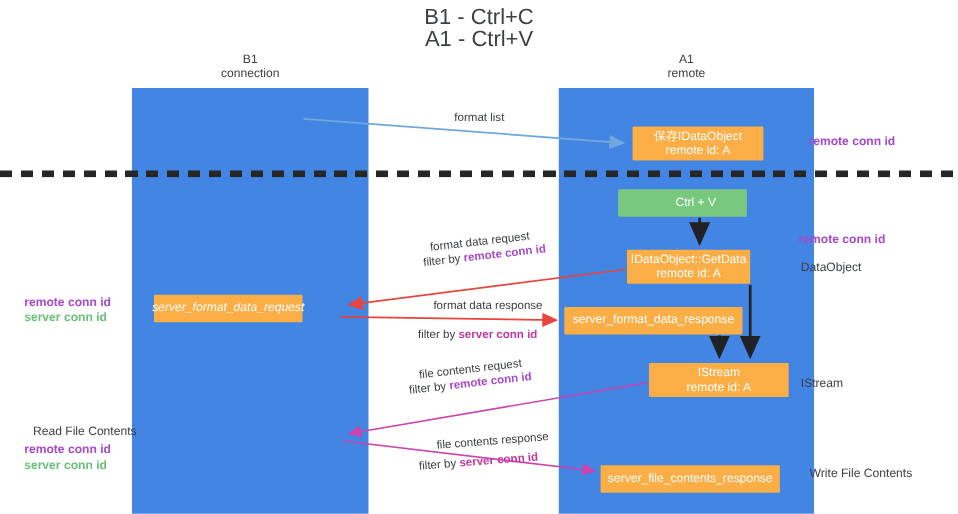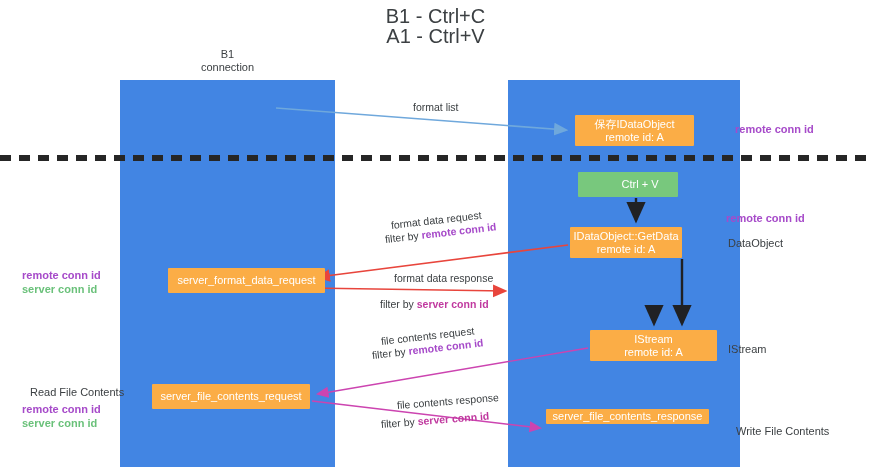--- a/index.html
+++ b/index.html
@@ -29,27 +29,27 @@
     position:absolute;box-sizing:border-box;display:flex;
     align-items:center;justify-content:center;text-align:center;
     color:#fff;font-size:11px;line-height:13px;white-space:pre-line;
     border-radius:1px;padding:2px 4px;
   }
   .node.green{background:#78c87d;}
   .node.orange{background:#fbad46;}
   
   #n-ctrlc{left:159px;top:95px;width:116px;height:26px;}
   #n-idataobject{left:575px;top:115px;width:119px;height:31px;}
-  #n-ctrlv{left:578px;top:172px;width:100px;height:25px;padding-left:28px;}
+  #n-ctrlv{left:562px;top:172px;width:117px;height:25px;padding-left:28px;}
   #n-getdata{left:570px;top:227px;width:112px;height:31px;}
-  #n-sfdreq{left:168px;top:268px;width:157px;height:25px;}
+  #n-sfdreq{left:140px;top:268px;width:135px;height:25px;font-style:italic;}
   #n-sfdresp{left:513px;top:279px;width:162px;height:25px;}
   #n-istream{left:590px;top:330px;width:127px;height:31px;}
   #n-sfcreq{left:152px;top:384px;width:158px;height:25px;}
-  #n-sfcresp{left:546px;top:409px;width:163px;height:15px;}
+  #n-sfcresp{left:546px;top:423px;width:163px;height:25px;}
   
   #dashline{
     position:absolute;left:0;top:155px;width:871px;height:6px;
     background-image:repeating-linear-gradient(to right,#262626 0 11px,transparent 11px 19px);
   }
   
   .ann{position:absolute;font-size:11px;line-height:14px;}
   .ann .remote{color:#a64ac9;font-weight:bold;}
   .ann .server{color:#6ac17a;font-weight:bold;}
   .ann .plain{color:#3c4043;}
@@ -85,20 +85,22 @@
 
 <div id="stage">
 
   <div class="lane lane-b1"></div>
   <div class="lane lane-a1"></div>
 
   <div class="title">B1 - Ctrl+C
 A1 - Ctrl+V</div>
   <div class="lane-head b1">B1
 connection</div>
+  <div class="lane-head a1">A1
+remote</div>
 
   <svg id="wires" viewBox="0 0 871 467">
     <defs>
       <marker id="ah-blue" markerWidth="9" markerHeight="9" refX="7.5" refY="4" orient="auto">
         <path d="M0,0 L9,4 L0,8 z" fill="#6fa8dc"></path>
       </marker>
       <marker id="ah-red" markerWidth="9" markerHeight="9" refX="7.5" refY="4" orient="auto">
         <path d="M0,0 L9,4 L0,8 z" fill="#e8453c"></path>
       </marker>
       <marker id="ah-mag" markerWidth="9" markerHeight="9" refX="7.5" refY="4" orient="auto">
@@ -125,23 +127,23 @@
 
     <path d="M312,401 L540,428" stroke="#cc44b0" stroke-width="1.4" fill="none" marker-end="url(#ah-mag)"></path>
   </svg>
 
   <div class="node orange" id="n-idataobject">保存IDataObject
 remote id: A</div>
   <div class="node green" id="n-ctrlv">Ctrl + V</div>
   <div class="node orange" id="n-getdata">IDataObject::GetData
 remote id: A</div>
   <div class="node orange" id="n-sfdreq">server_format_data_request</div>
+  <div class="node orange" id="n-sfdresp">server_format_data_response</div>
   <div class="node orange" id="n-istream">IStream
 remote id: A</div>
-  <div class="node orange" id="n-sfcreq">server_file_contents_request</div>
   <div class="node orange" id="n-sfcresp">server_file_contents_response</div>
 
   <div id="dashline"></div>
 
   <div class="edge-label" id="el-formatlist">format list</div>
 
   <div class="edge-label" id="el-fdr1">format data request</div>
   <div class="edge-label" id="el-fdr2"><span>filter by </span><b class="remote">remote conn id</b></div>
 
   <div class="edge-label" id="el-fdresp1">format data response</div>

